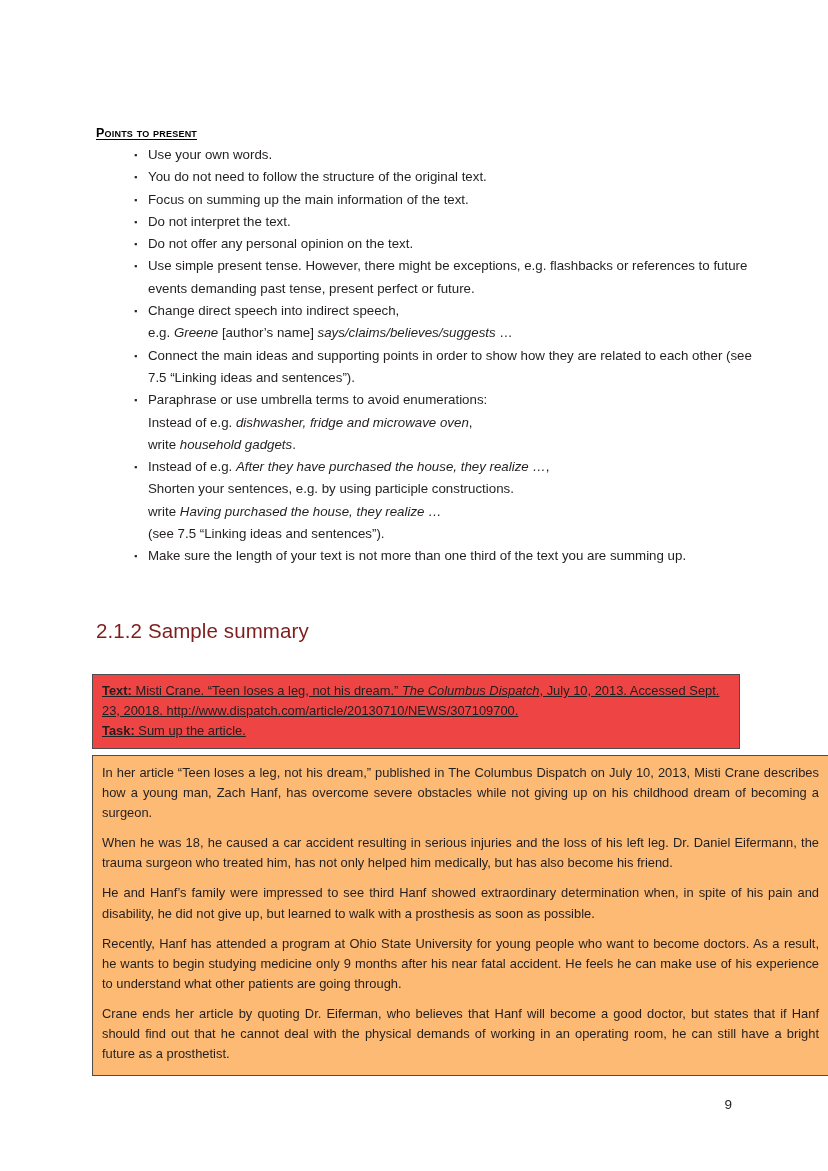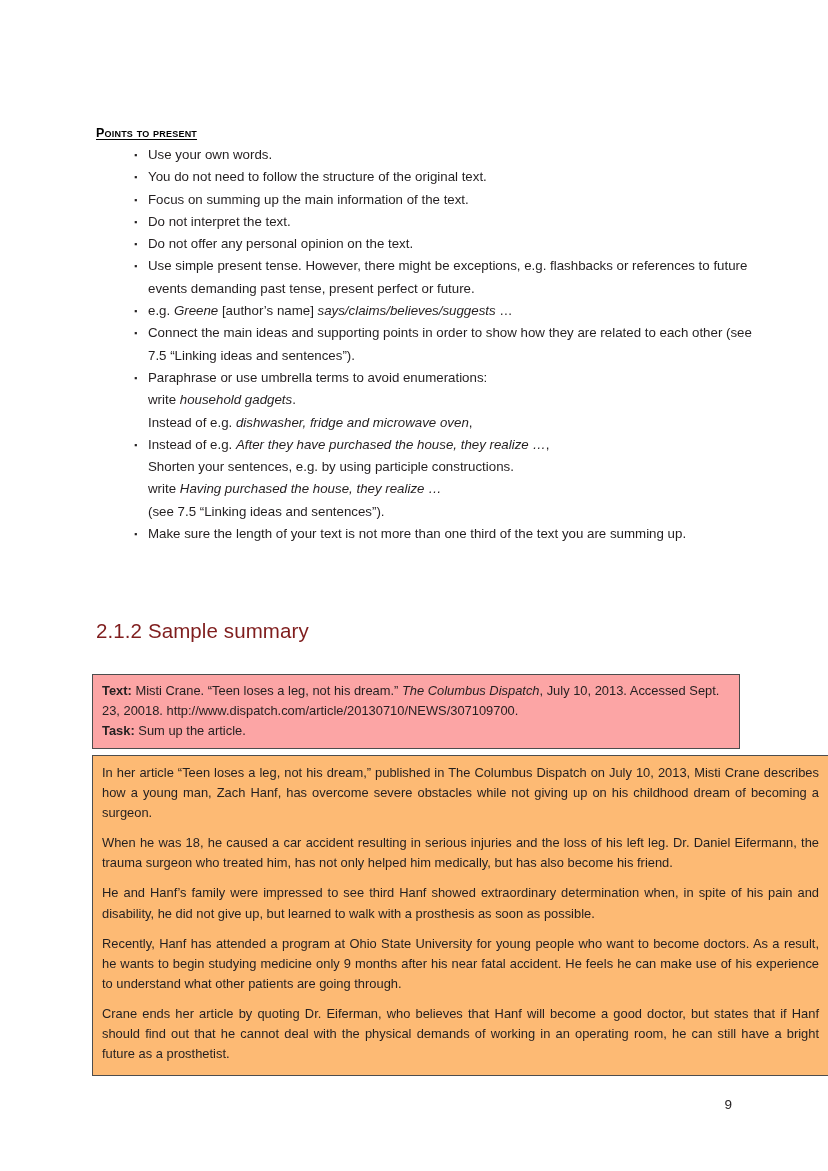--- a/index.html
+++ b/index.html
@@ -159,48 +159,49 @@
       <li class="bullet-item">
         <span class="bullet-marker">▪</span>
         <span class="bullet-line">Do not offer any personal opinion on the text.</span>
       </li>
       <li class="bullet-item">
         <span class="bullet-marker">▪</span>
         <span class="bullet-line">Use simple present tense. However, there might be exceptions, e.g. flashbacks or references to future events demanding past tense, present perfect or future.</span>
       </li>
       <li class="bullet-item">
         <span class="bullet-marker">▪</span>
+        <span class="bullet-line">Change direct speech into indirect speech,</span>
         <span class="bullet-line">e.g. <i>Greene</i> [author’s name] <i>says/claims/believes/suggests</i> …</span>
       </li>
       <li class="bullet-item">
         <span class="bullet-marker">▪</span>
         <span class="bullet-line">Connect the main ideas and supporting points in order to show how they are related to each other (see 7.5 “Linking ideas and sentences”).</span>
       </li>
       <li class="bullet-item">
         <span class="bullet-marker">▪</span>
         <span class="bullet-line">Paraphrase or use umbrella terms to avoid enumerations:</span>
+        <span class="bullet-line">Instead of e.g. <i>dishwasher, fridge and microwave oven</i>,</span>
         <span class="bullet-line">write <i>household gadgets</i>.</span>
-        <span class="bullet-line">Instead of e.g. <i>dishwasher, fridge and microwave oven</i>,</span>
       </li>
       <li class="bullet-item">
         <span class="bullet-marker">▪</span>
         <span class="bullet-line">Instead of e.g. <i>After they have purchased the house, they realize …</i>,</span>
         <span class="bullet-line">Shorten your sentences, e.g. by using participle constructions.</span>
         <span class="bullet-line">write <i>Having purchased the house, they realize …</i></span>
         <span class="bullet-line">(see 7.5 “Linking ideas and sentences”).</span>
       </li>
       <li class="bullet-item">
         <span class="bullet-marker">▪</span>
         <span class="bullet-line">Make sure the length of your text is not more than one third of the text you are summing up.</span>
       </li>
     </ul>
 
   <div class="section-heading">2.1.2 Sample summary</div>
 
-  <div class="task-box" id="task-box" style="background: #fca5a5; border-color: rgb(77, 77, 77);">
+  <div class="task-box" id="task-box" style="background: #ef4444; border-color: rgb(77, 77, 77); text-decoration: underline;">
       <span class="task-line"><b>Text:</b> Misti Crane. “Teen loses a leg, not his dream.” <i>The Columbus Dispatch</i>, July 10, 2013. Accessed Sept. 23, 20018.  http://www.dispatch.com/article/20130710/NEWS/307109700.</span>
       <span class="task-line"><b>Task:</b> Sum up the article.</span>
     </div>
 
   <div class="summary-box" id="summary-box" style="border-color: rgb(77, 77, 77);">
       <p class="summary-par">In her article “Teen loses a leg, not his dream,” published in The Columbus Dispatch on July 10, 2013, Misti Crane describes how a young man, Zach Hanf, has overcome severe obstacles while not giving up on his childhood dream of becoming a surgeon.</p>
       <p class="summary-par">When he was 18, he caused a car accident resulting in serious injuries and the loss of his left leg. Dr. Daniel Eifermann, the trauma surgeon who treated him, has not only helped him medically, but has also become his friend.</p>
       <p class="summary-par">He and Hanf’s family were impressed to see third Hanf showed extraordinary determination when, in spite of his pain and disability, he did not give up, but learned to walk with a prosthesis as soon as possible.</p>
       <p class="summary-par">Recently, Hanf has attended a program at Ohio State University for young people who want to become doctors. As a result, he wants to begin studying medicine only 9 months after his near fatal accident. He feels he can make use of his experience to understand what other patients are going through.</p>
       <p class="summary-par">Crane ends her article by quoting Dr. Eiferman, who believes that Hanf will become a good doctor, but states that if Hanf should find out that he cannot deal with the physical demands of working in an operating room, he can still have a bright future as a prosthetist.</p>

